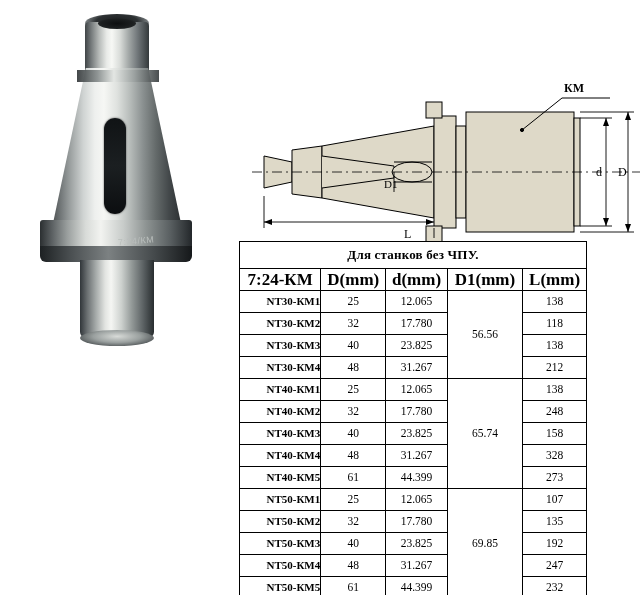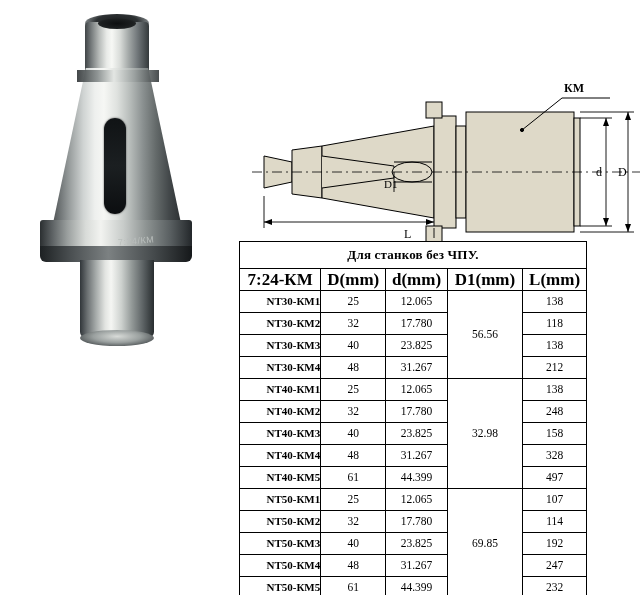--- a/index.html
+++ b/index.html
@@ -325,21 +325,21 @@
         <td class="model">NT30-КМ4</td>
         <td>48</td>
         <td>31.267</td>
         <td>212</td>
       </tr>
 
       <tr>
         <td class="model">NT40-КМ1</td>
         <td>25</td>
         <td>12.065</td>
-        <td rowspan="5">32.98</td>
+        <td rowspan="5">65.74</td>
         <td>138</td>
       </tr>
       <tr>
         <td class="model">NT40-КМ2</td>
         <td>32</td>
         <td>17.780</td>
         <td>248</td>
       </tr>
       <tr>
         <td class="model">NT40-КМ3</td>
@@ -350,35 +350,35 @@
       <tr>
         <td class="model">NT40-КМ4</td>
         <td>48</td>
         <td>31.267</td>
         <td>328</td>
       </tr>
       <tr>
         <td class="model">NT40-КМ5</td>
         <td>61</td>
         <td>44.399</td>
-        <td>497</td>
+        <td>273</td>
       </tr>
 
       <tr>
         <td class="model">NT50-КМ1</td>
         <td>25</td>
         <td>12.065</td>
         <td rowspan="5">69.85</td>
         <td>107</td>
       </tr>
       <tr>
         <td class="model">NT50-КМ2</td>
         <td>32</td>
         <td>17.780</td>
-        <td>114</td>
+        <td>135</td>
       </tr>
       <tr>
         <td class="model">NT50-КМ3</td>
         <td>40</td>
         <td>23.825</td>
         <td>192</td>
       </tr>
       <tr>
         <td class="model">NT50-КМ4</td>
         <td>48</td>

